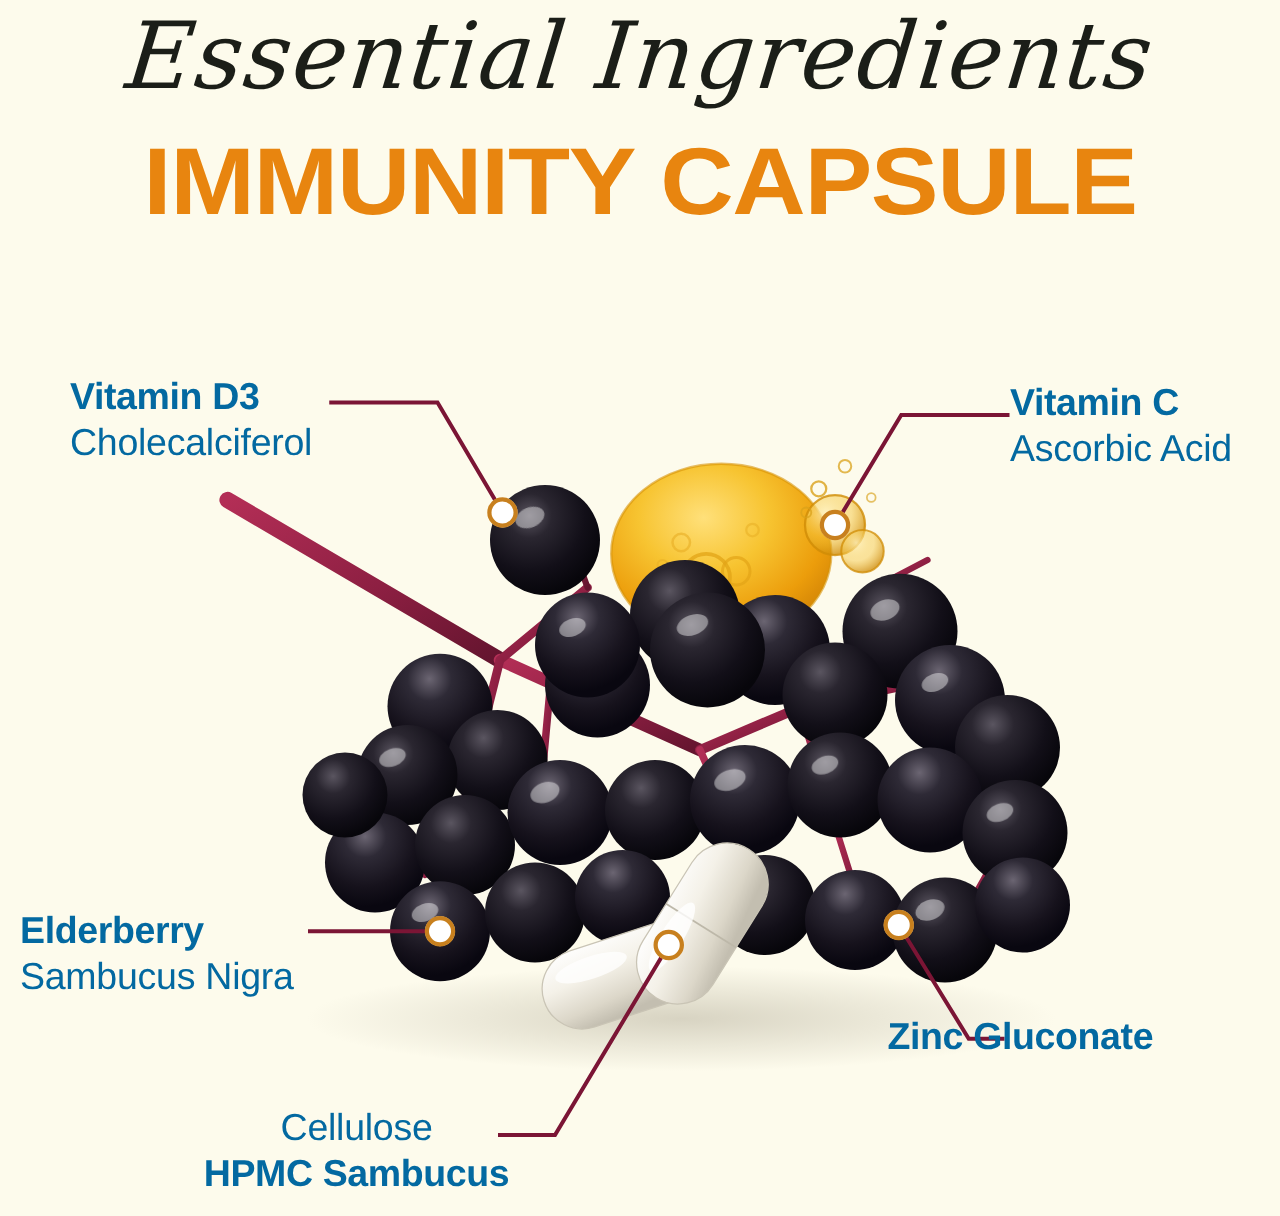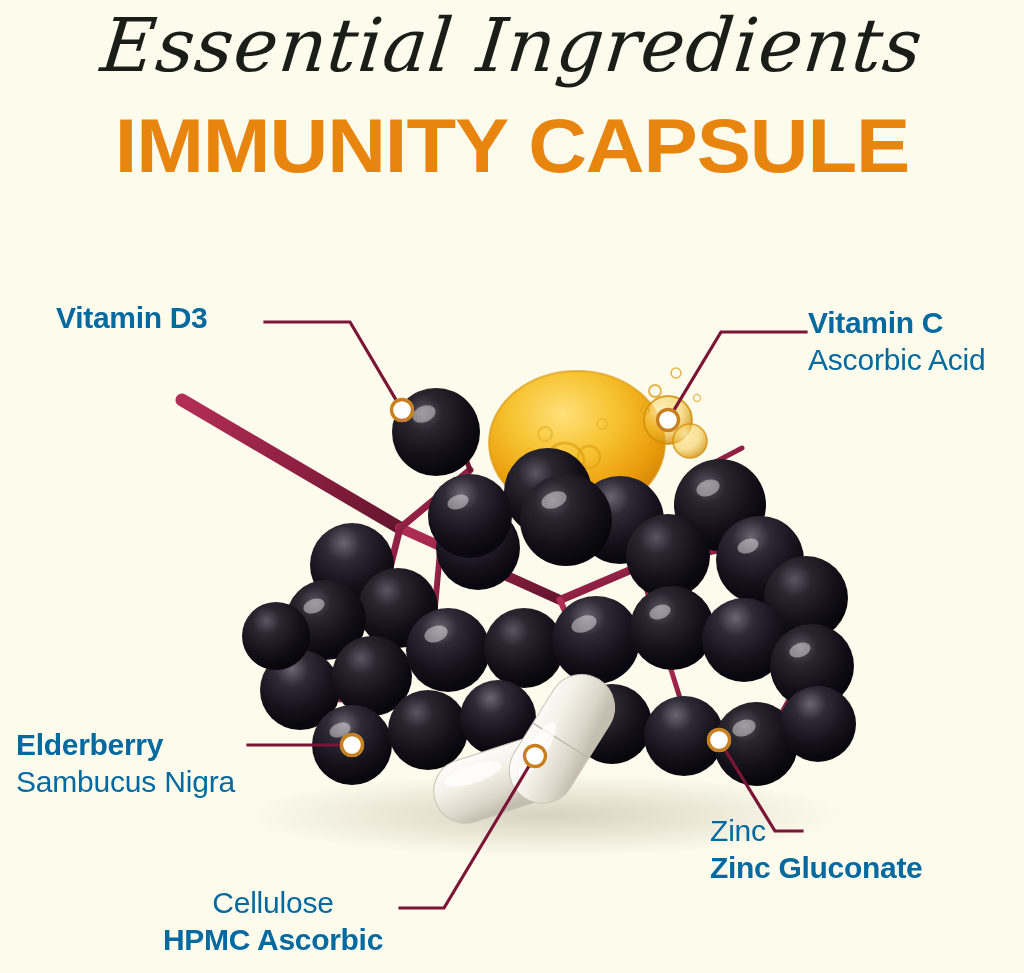--- a/index.html
+++ b/index.html
@@ -252,35 +252,35 @@
         <circle cx="535" cy="756" r="10.5" fill="none" stroke="#C8801E" stroke-width="3.4"></circle>
       </g>
     </g>
   </svg>
 
   <div class="script-title">Essential Ingredients</div>
   <div class="main-title">IMMUNITY CAPSULE</div>
 
   <div class="label" id="lbl-d3">
     <div class="lead">Vitamin D3</div>
+    <div class="sub">Cholecalciferol</div>
   </div>
 
   <div class="label right" id="lbl-vc">
     <div class="lead">Vitamin C</div>
     <div class="sub">Ascorbic Acid</div>
   </div>
 
   <div class="label" id="lbl-elder">
     <div class="lead">Elderberry</div>
     <div class="sub">Sambucus Nigra</div>
   </div>
 
   <div class="label" id="lbl-zinc">
-    <div class="sub">Zinc</div>
     <div class="lead">Zinc Gluconate</div>
   </div>
 
   <div class="label" id="lbl-cell">
     <div class="sub">Cellulose</div>
-    <div class="lead">HPMC Ascorbic</div>
+    <div class="lead">HPMC Sambucus</div>
   </div>
 
 </div>
 
 </body></html>

